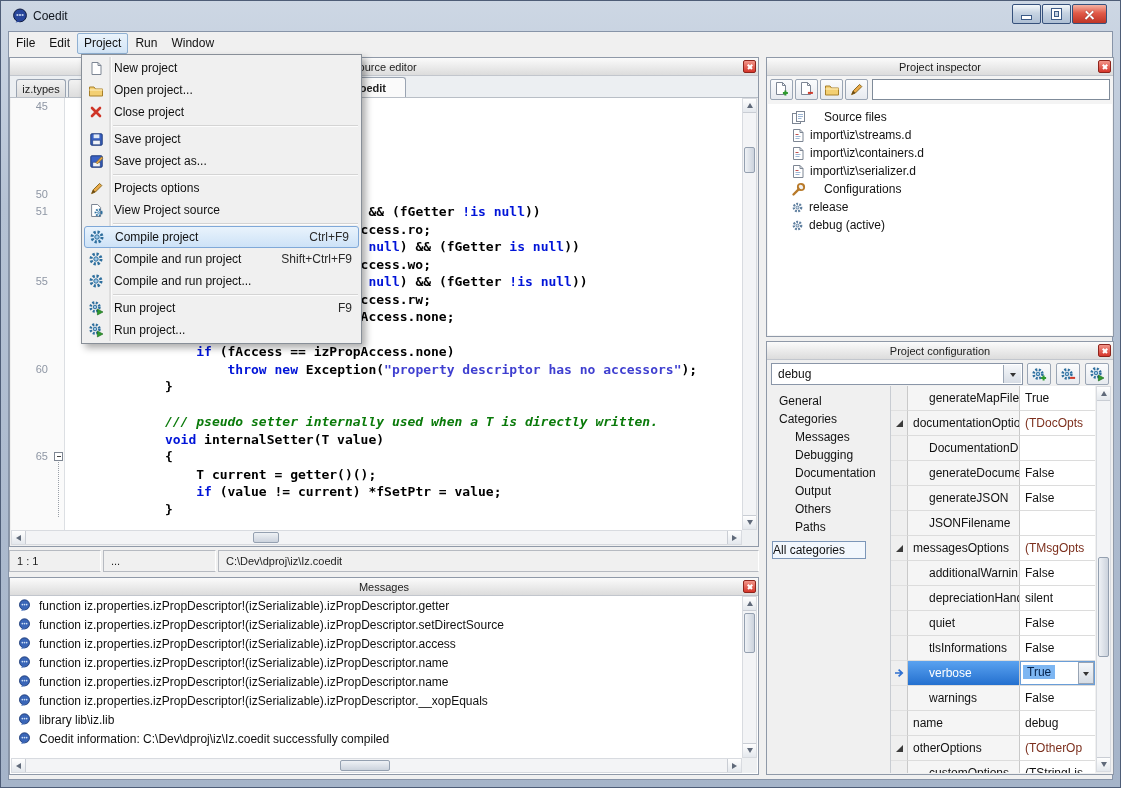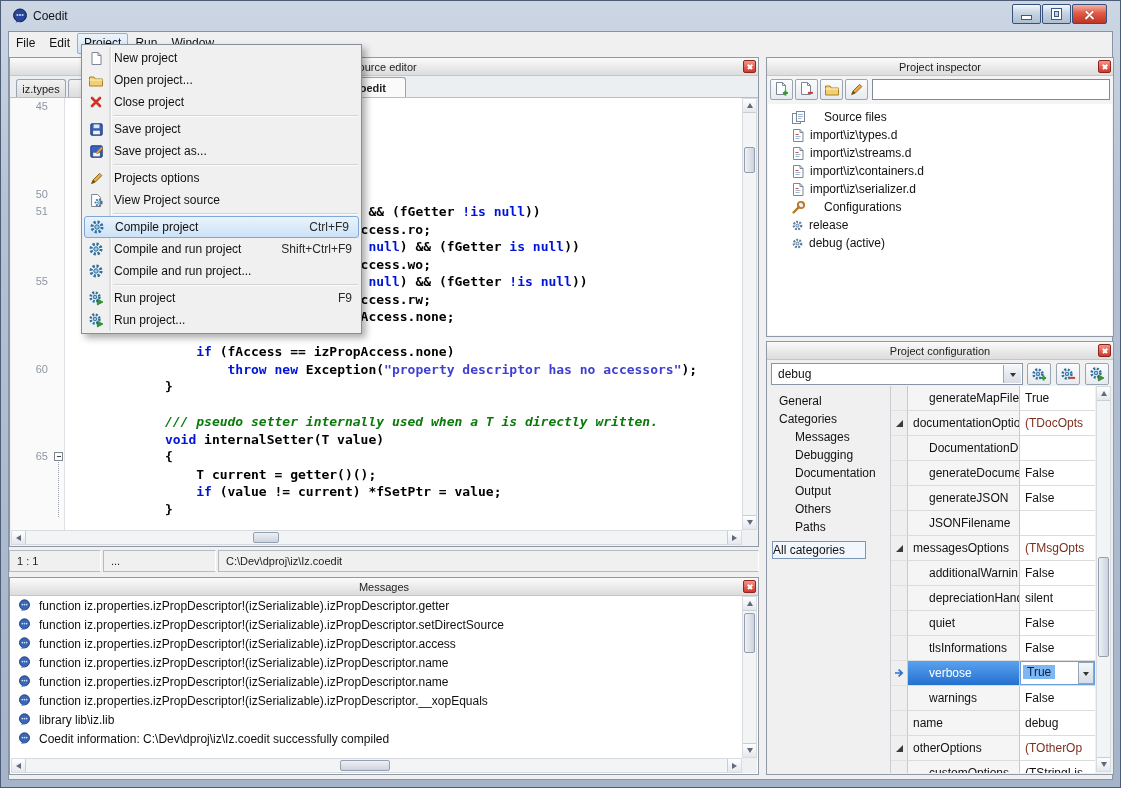--- a/index.html
+++ b/index.html
@@ -142,21 +142,21 @@
   .tri { width:0; height:0; border-left:7px solid transparent; border-bottom:7px solid #3b3b3b; }
   .g-combo { flex:1; position:relative; background:#fff; border-bottom:1px solid #dcdcdc;
              box-shadow:inset 0 0 0 1px #6a9ed8; }
   .g-combo-text { position:absolute; left:3px; top:4px; font-size:12px; background:#7db6f2; color:#06234c; padding:0 4px; }
   .g-combo-btn { position:absolute; right:1px; top:1px; bottom:1px; width:16px;
              background:linear-gradient(#f5f7fa,#d7dde5); border:1px solid #98a4b4;
              display:flex; align-items:center; justify-content:center; }
   .dn-arrow { width:0; height:0; border:3.5px solid transparent; border-top:4.5px solid #333; margin-top:4px; }
 
   
-  #project-menu { position:absolute; left:80px; top:43px; width:281px; background:#f0f0f0;
+  #project-menu { position:absolute; left:80px; top:53px; width:281px; background:#f0f0f0;
                   border:1px solid #888f98; box-shadow:4px 4px 7px rgba(0,0,0,.32); z-index:100; padding:2px 0; }
   #project-menu::before { content:""; position:absolute; left:27px; top:2px; bottom:2px; width:2px;
                   background:#dedede; box-shadow:1px 0 0 #fbfbfb; }
   .mitem { height:22px; display:flex; align-items:center; padding-right:9px; position:relative; font-size:12px; color:#101010; }
   .mitem.hl { background:linear-gradient(#e9f3fc,#cde2f7); border:1px solid #7fa8d8; border-radius:3px; margin:0 2px; }
   .mi-ic { width:20px; margin-left:4px; margin-right:8px; display:flex; justify-content:center; flex:none; }
   .mitem.hl .mi-ic { margin-left:2px; }
   .mi-label { flex:1; white-space:nowrap; }
   .mi-short { color:#2a2a2a; white-space:nowrap; }
   .msep { height:5px; position:relative; }
@@ -474,31 +474,20 @@
         </div>
         <div class="tree-row lvl1">
           <span class="ic tree-ic">
             <svg width="14" height="15" viewBox="0 0 14 15">
               <path d="M2.5 1.5 h6.5 l3 3 v9 h-9.5 z" fill="#fff" stroke="#7d8694"></path>
               <path d="M9 1.5 v3 h3" fill="none" stroke="#7d8694"></path>
               <path d="M4.5 6.5 h3" stroke="#c05050"></path>
               <path d="M4.5 8.5 h5 M4.5 10.5 h4" stroke="#9db6d4"></path>
             </svg>
           </span>
-          <span class="tree-label">import\iz\types.d</span>
-        </div>
-        <div class="tree-row lvl1">
-          <span class="ic tree-ic">
-            <svg width="14" height="15" viewBox="0 0 14 15">
-              <path d="M2.5 1.5 h6.5 l3 3 v9 h-9.5 z" fill="#fff" stroke="#7d8694"></path>
-              <path d="M9 1.5 v3 h3" fill="none" stroke="#7d8694"></path>
-              <path d="M4.5 6.5 h3" stroke="#c05050"></path>
-              <path d="M4.5 8.5 h5 M4.5 10.5 h4" stroke="#9db6d4"></path>
-            </svg>
-          </span>
           <span class="tree-label">import\iz\streams.d</span>
         </div>
         <div class="tree-row lvl1">
           <span class="ic tree-ic">
             <svg width="14" height="15" viewBox="0 0 14 15">
               <path d="M2.5 1.5 h6.5 l3 3 v9 h-9.5 z" fill="#fff" stroke="#7d8694"></path>
               <path d="M9 1.5 v3 h3" fill="none" stroke="#7d8694"></path>
               <path d="M4.5 6.5 h3" stroke="#c05050"></path>
               <path d="M4.5 8.5 h5 M4.5 10.5 h4" stroke="#9db6d4"></path>
             </svg>

